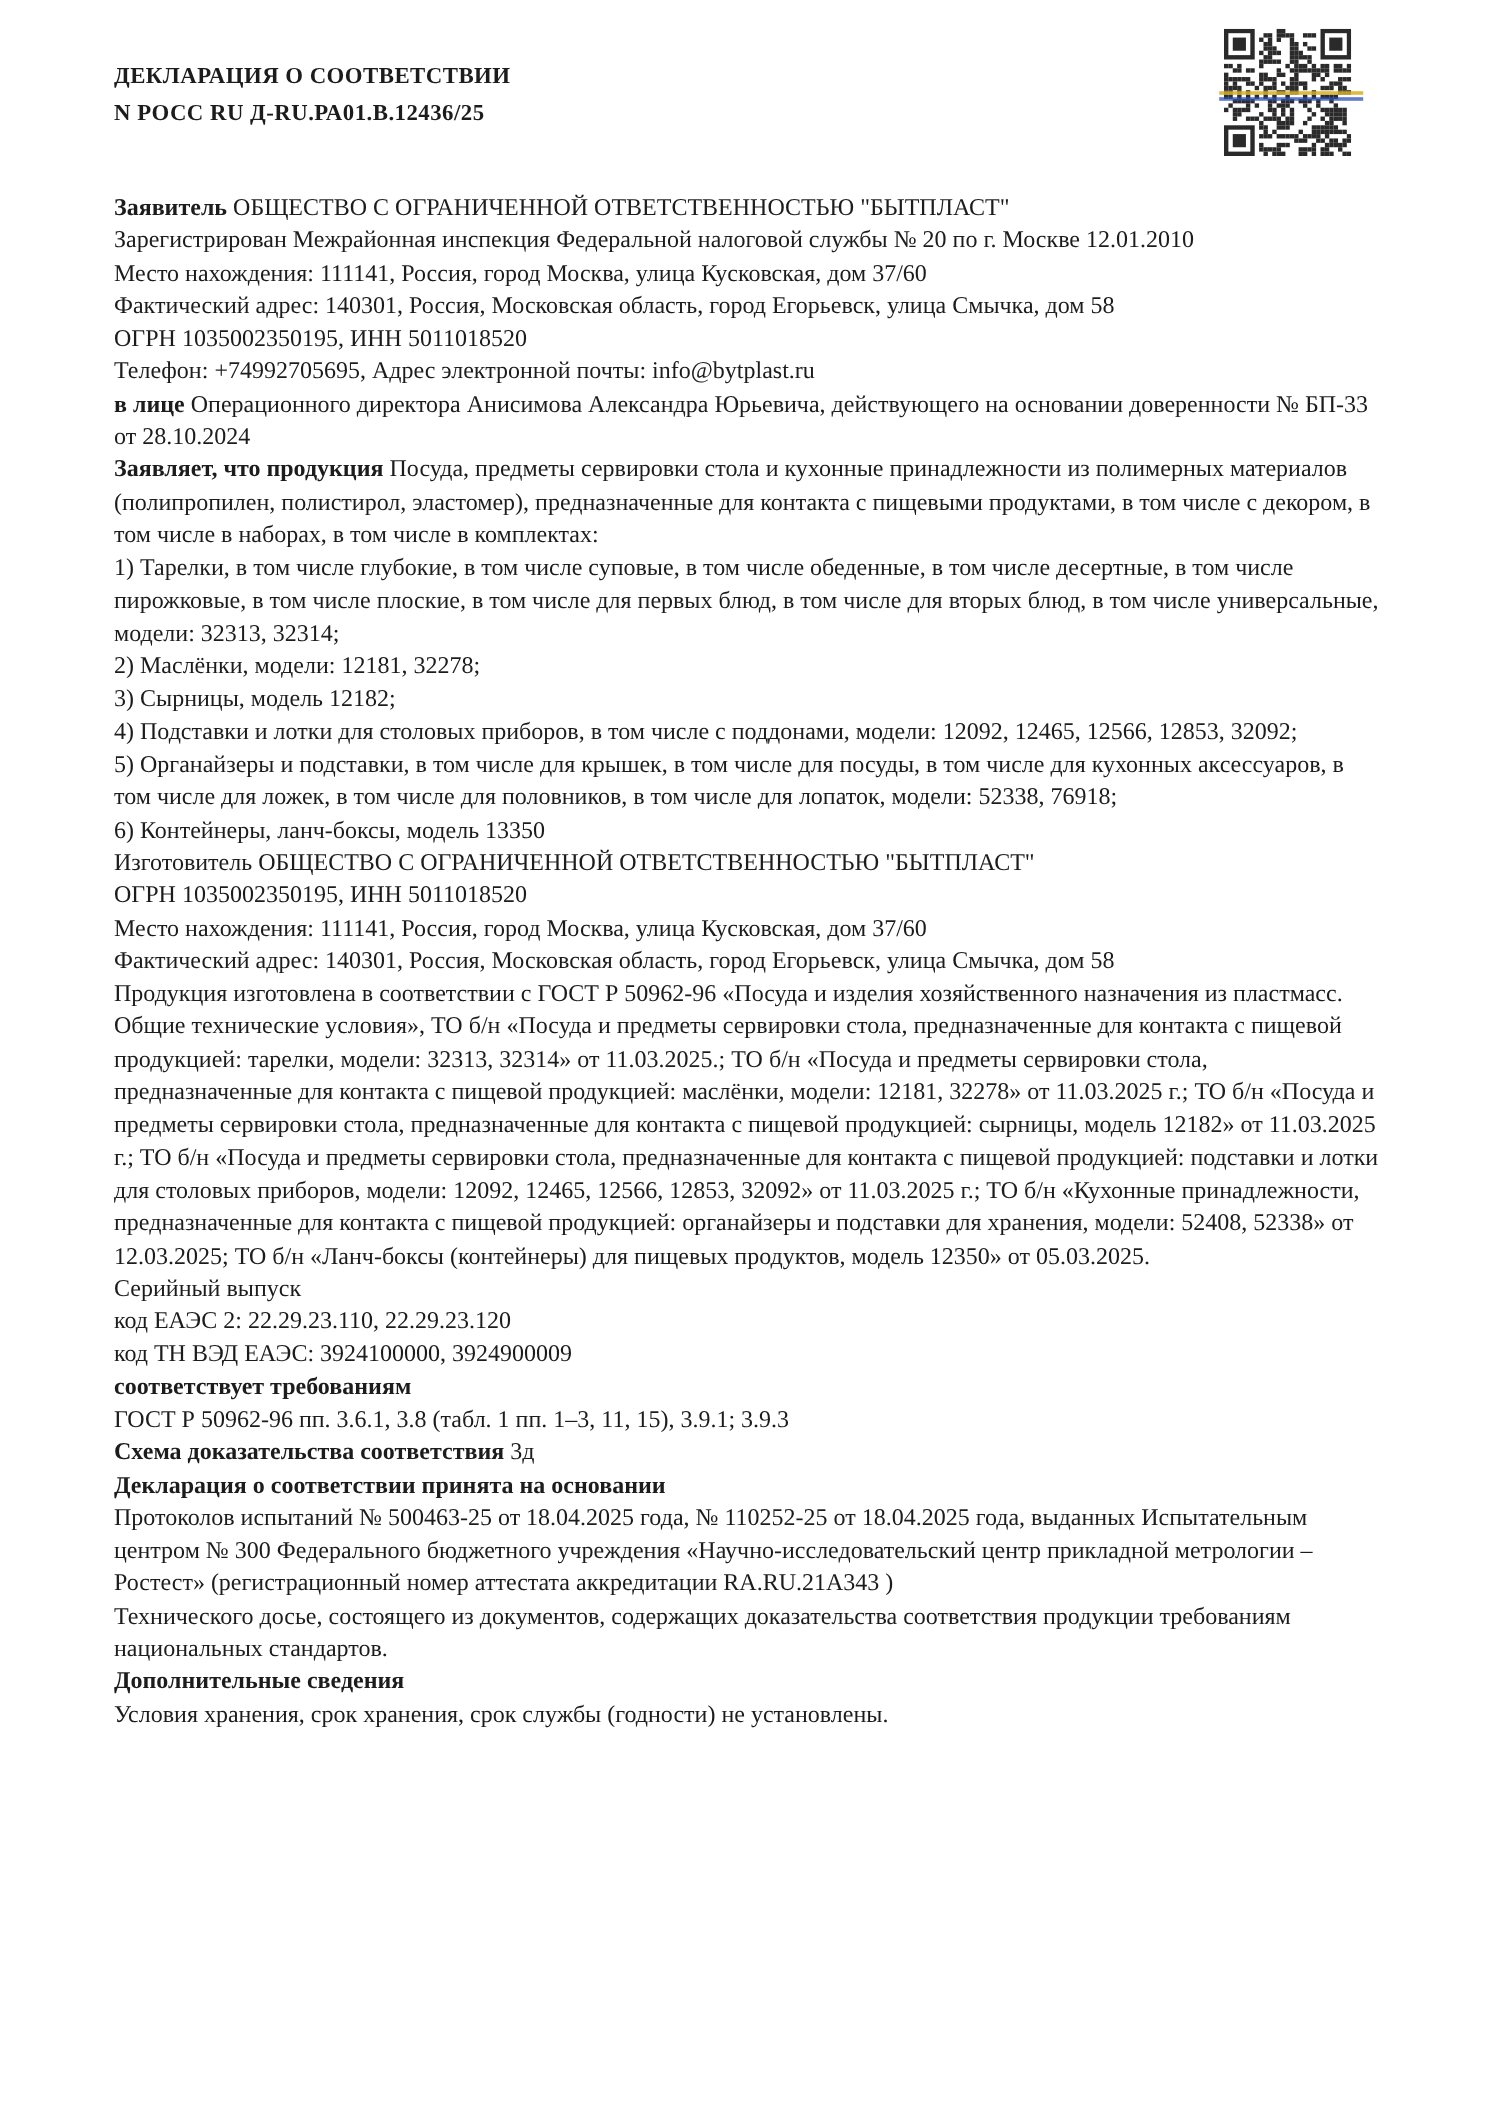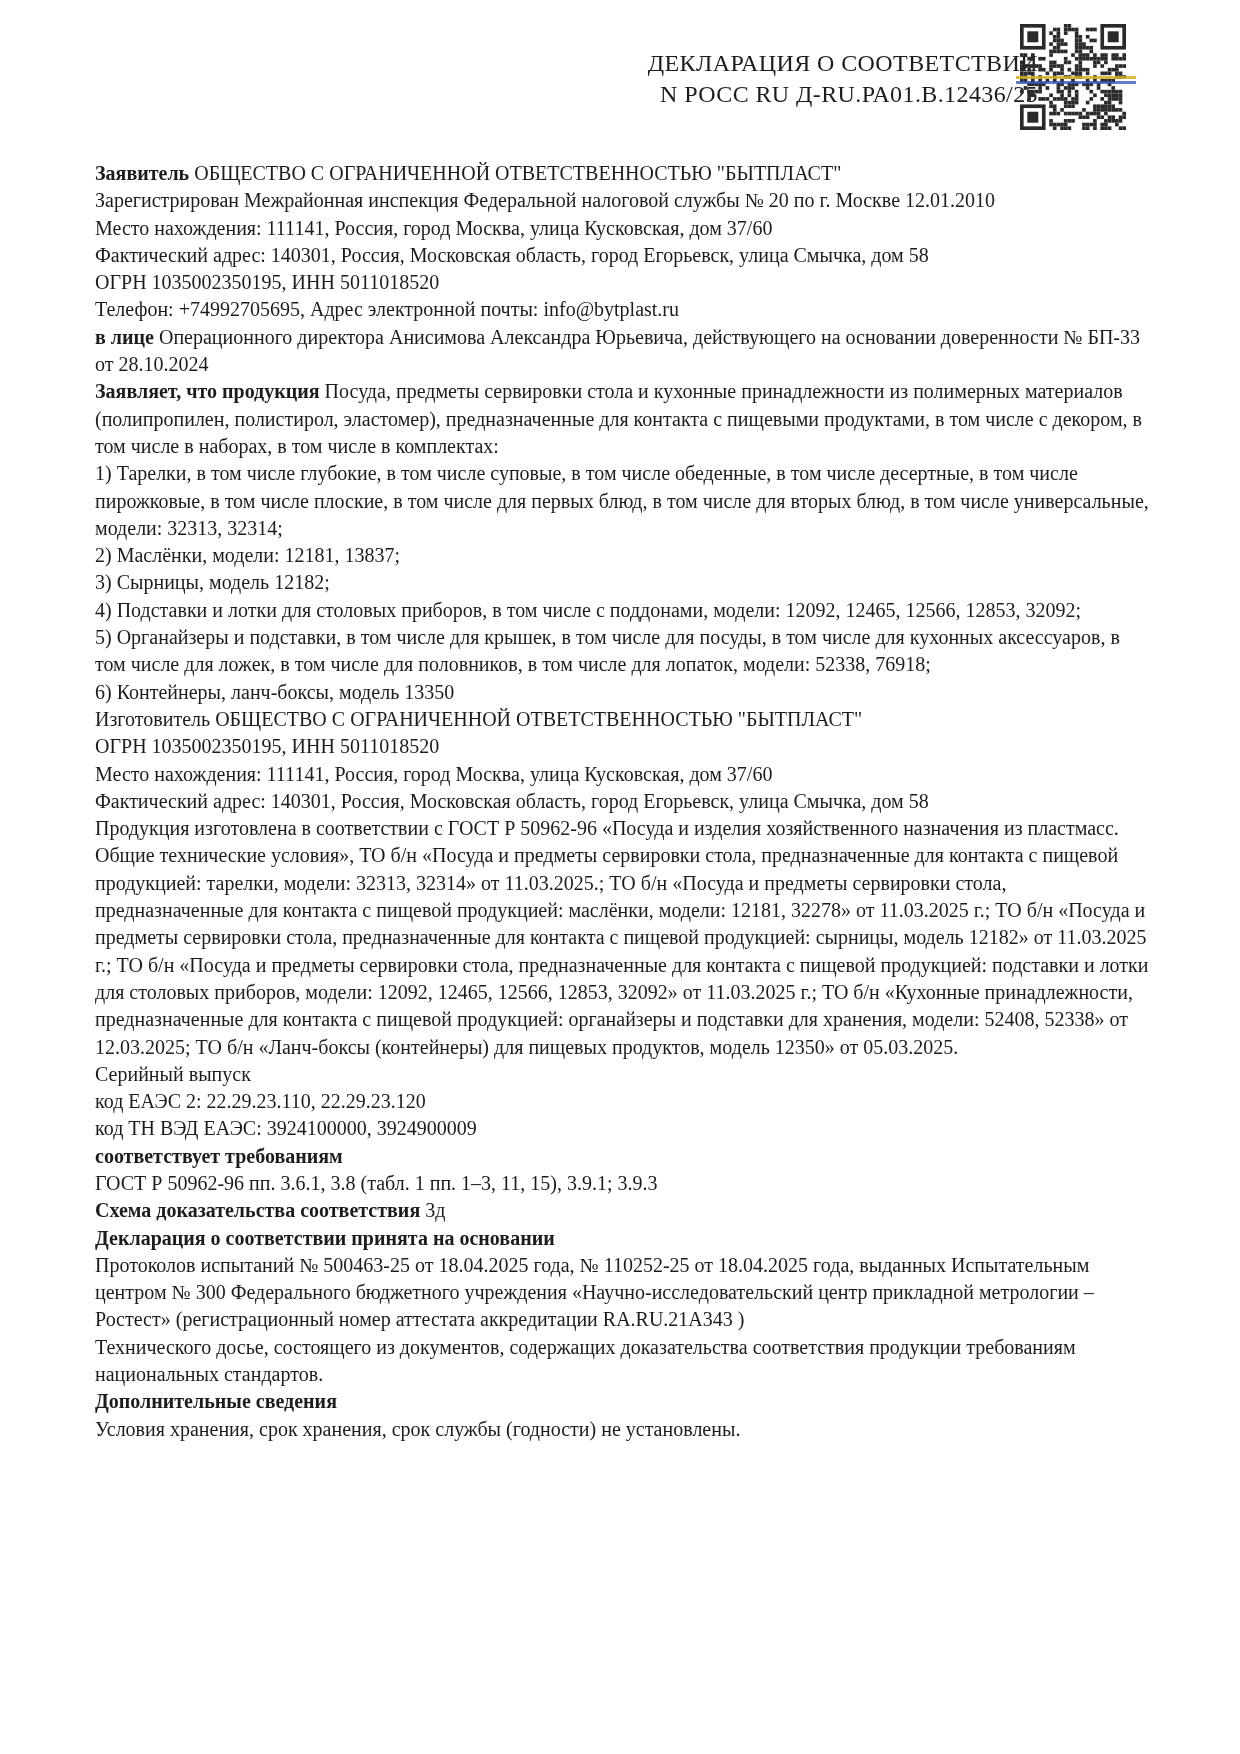--- a/index.html
+++ b/index.html
@@ -15,23 +15,23 @@
     background: var(--paper, #ffffff);
     color: var(--ink, #1c1c1c);
     font-family: "Liberation Serif", "DejaVu Serif", serif;
     overflow: hidden;
   }
   .doc-header {
     margin-top: 48px;
     margin-left: 95px;
     margin-right: 90px;
     padding-right: 112px; 
-    text-align: right;
-    font-weight: normal;
-    font-size: 24px;
+    text-align: left;
+    font-weight: bold;
+    font-size: 19px;
     line-height: 31px;
     letter-spacing: 0.4px;
     white-space: nowrap;
   }
   .doc-header .hline { display: block; }
   .qr-wrap {
     position: absolute;
     top: 24px;
     left: 1020px;
     width: 106px;
@@ -409,21 +409,21 @@
   <div class="doc-body">
       <p class="para"><b>Заявитель</b> ОБЩЕСТВО С ОГРАНИЧЕННОЙ ОТВЕТСТВЕННОСТЬЮ "БЫТПЛАСТ"</p>
       <p class="para">Зарегистрирован Межрайонная инспекция Федеральной налоговой службы № 20 по г. Москве 12.01.2010</p>
       <p class="para">Место нахождения: 111141, Россия, город Москва, улица Кусковская, дом 37/60</p>
       <p class="para">Фактический адрес: 140301, Россия, Московская область, город Егорьевск, улица Смычка, дом 58</p>
       <p class="para">ОГРН 1035002350195, ИНН 5011018520</p>
       <p class="para">Телефон: +74992705695, Адрес электронной почты: info@bytplast.ru</p>
       <p class="para"><b>в лице</b> Операционного директора Анисимова Александра Юрьевича, действующего на основании доверенности № БП-33 от 28.10.2024</p>
       <p class="para"><b>Заявляет, что продукция</b> Посуда, предметы сервировки стола и кухонные принадлежности из полимерных материалов (полипропилен, полистирол, эластомер), предназначенные для контакта с пищевыми продуктами, в том числе с декором, в том числе в наборах, в том числе в комплектах:</p>
       <p class="para">1) Тарелки, в том числе глубокие, в том числе суповые, в том числе обеденные, в том числе десертные, в том числе пирожковые, в том числе плоские, в том числе для первых блюд, в том числе для вторых блюд, в том числе универсальные, модели: 32313, 32314;</p>
-      <p class="para">2) Маслёнки, модели: 12181, 13837;</p>
+      <p class="para">2) Маслёнки, модели: 12181, 32278;</p>
       <p class="para">3) Сырницы, модель 12182;</p>
       <p class="para">4) Подставки и лотки для столовых приборов, в том числе с поддонами, модели: 12092, 12465, 12566, 12853, 32092;</p>
       <p class="para">5) Органайзеры и подставки, в том числе для крышек, в том числе для посуды, в том числе для кухонных аксессуаров, в том числе для ложек, в том числе для половников, в том числе для лопаток, модели: 52338, 76918;</p>
       <p class="para">6) Контейнеры, ланч-боксы, модель 13350</p>
       <p class="para">Изготовитель ОБЩЕСТВО С ОГРАНИЧЕННОЙ ОТВЕТСТВЕННОСТЬЮ "БЫТПЛАСТ"</p>
       <p class="para">ОГРН 1035002350195, ИНН 5011018520</p>
       <p class="para">Место нахождения: 111141, Россия, город Москва, улица Кусковская, дом 37/60</p>
       <p class="para">Фактический адрес: 140301, Россия, Московская область, город Егорьевск, улица Смычка, дом 58</p>
       <p class="para">Продукция изготовлена в соответствии с ГОСТ Р 50962-96 «Посуда и изделия хозяйственного назначения из пластмасс. Общие технические условия», ТО б/н «Посуда и предметы сервировки стола, предназначенные для контакта с пищевой продукцией: тарелки, модели: 32313, 32314» от 11.03.2025.; ТО б/н «Посуда и предметы сервировки стола, предназначенные для контакта с пищевой продукцией: маслёнки, модели: 12181, 32278» от 11.03.2025 г.; ТО б/н  «Посуда и предметы сервировки стола, предназначенные для контакта с пищевой продукцией: сырницы, модель 12182» от 11.03.2025 г.; ТО б/н «Посуда и предметы сервировки стола, предназначенные для контакта с пищевой продукцией: подставки и лотки для столовых приборов, модели: 12092, 12465, 12566, 12853, 32092» от 11.03.2025 г.; ТО б/н «Кухонные принадлежности, предназначенные для контакта с пищевой продукцией: органайзеры и подставки для хранения, модели: 52408, 52338» от 12.03.2025; ТО б/н «Ланч-боксы (контейнеры) для пищевых продуктов, модель 12350» от 05.03.2025.</p>
       <p class="para">Серийный выпуск</p>

